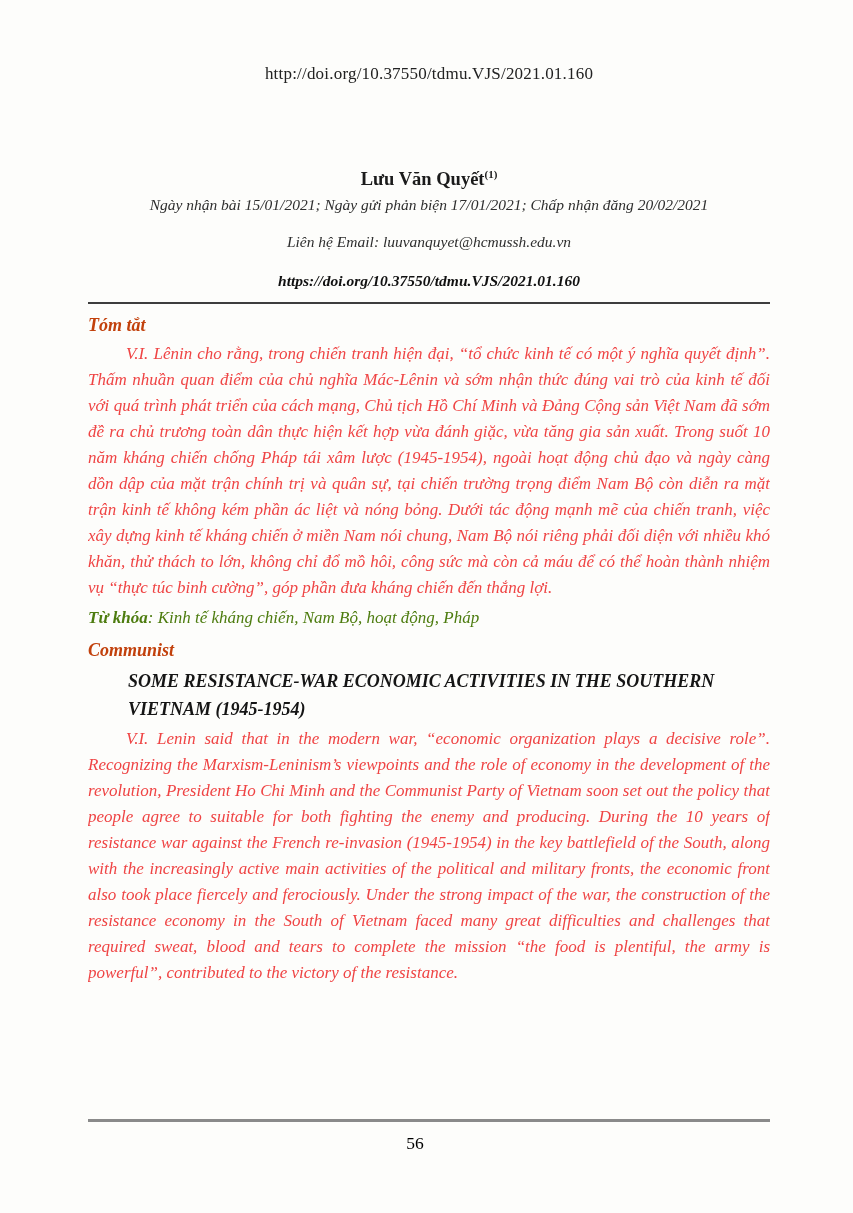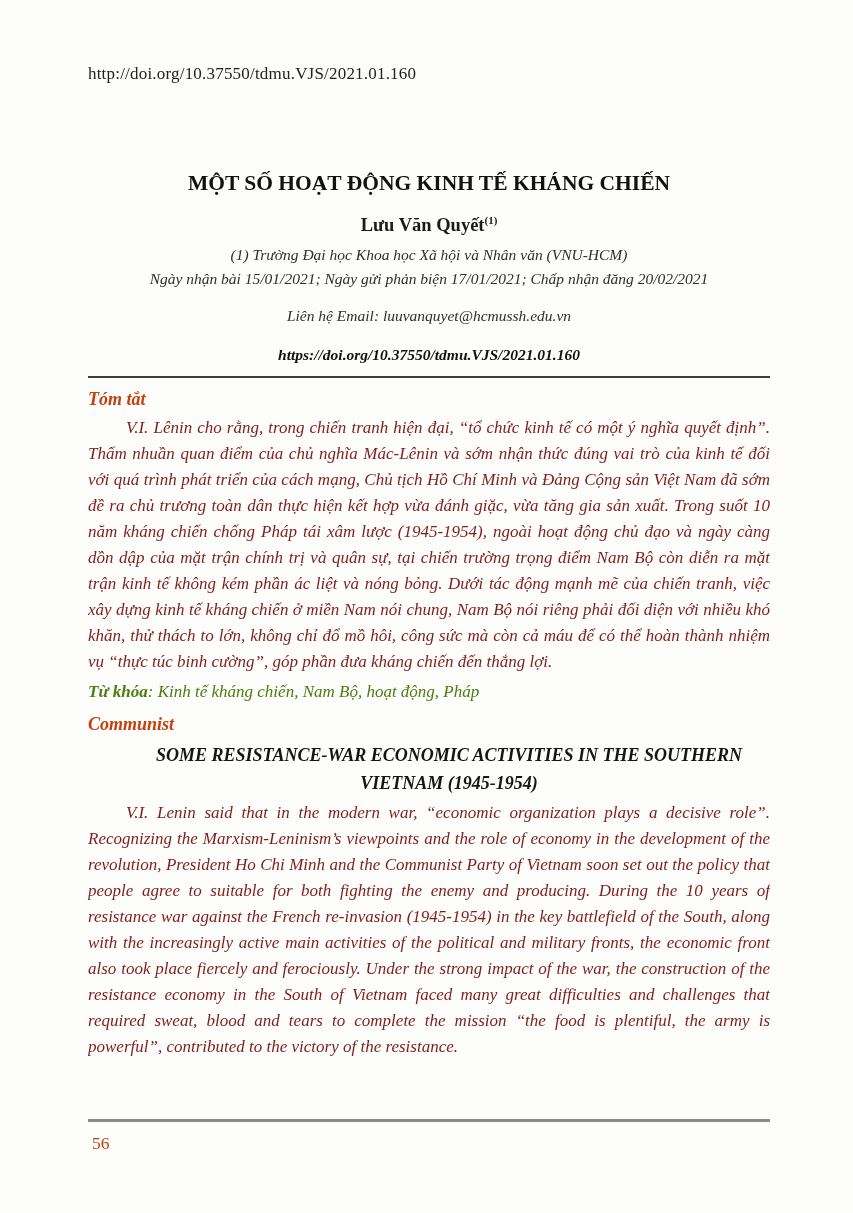--- a/index.html
+++ b/index.html
@@ -16,21 +16,21 @@
     overflow: hidden;
   }
   .content {
     position: absolute;
     left: 88px; top: 0;
     width: 682px; height: 1114px;
     overflow: hidden;
   }
   .header-url {
     margin-top: 64px;
-    text-align: left;
+    text-align: center;
     font-size: 17px;
     letter-spacing: .2px;
     color: #222;
   }
   .title {
     margin-top: 78px;
     text-align: center;
     font-weight: bold;
     font-size: 21.5px;
     line-height: 42px;
@@ -91,72 +91,71 @@
     line-height: 26px;
     color: #c2410c;
   }
   .para {
     margin: 3px 0 0 0;
     font-style: italic;
     font-size: 17px;
     line-height: 26px;
     text-align: justify;
     text-indent: 38px;
-    color: #7f1d1d;
+    color: #ef4444;
   }
   .keywords {
     margin: 4px 0 0 0;
     font-style: italic;
     font-size: 17px;
     line-height: 26px;
     color: #4d7c0f;
   }
   .keywords .kw-label { font-weight: bold; }
   .en-title {
     margin: 4px 0 0 40px;
     font-weight: bold;
     font-style: italic;
     font-size: 18px;
     line-height: 28px;
-    text-align: center;
+    text-align: left;
     color: #151515;
   }
   .footer-rule {
     position: absolute;
     left: 88px; top: 1119px;
     width: 682px;
     border: 0;
     border-top: 3px solid #8a8a8a;
     height: 0;
     margin: 0;
   }
   .page-number {
     position: absolute;
-    left: 92px; top: 1131px;
+    left: 74px; top: 1131px;
     width: 682px;
+    text-align: center;
     font-size: 17.5px;
     line-height: 24px;
-    color: #c2410c;
+    color: #000000;
   }
 </style>
 </head>
 <body>
 
 <div class="page">
   <div class="content">
 
     <div class="header-url">http://doi.org/10.37550/tdmu.VJS/2021.01.160</div>
 
     <div class="title">
-      <div>MỘT SỐ HOẠT ĐỘNG KINH TẾ KHÁNG CHIẾN</div>
     </div>
 
     <div class="author"><span>Lưu Văn Quyết</span><sup>(1)</sup></div>
 
-    <div class="affiliation">(1) Trường Đại học Khoa học Xã hội và Nhân văn (VNU-HCM)</div>
 
     <div class="dates">Ngày nhận bài 15/01/2021; Ngày gửi phản biện 17/01/2021; Chấp nhận đăng 20/02/2021</div>
 
     <div class="email">Liên hệ Email: luuvanquyet@hcmussh.edu.vn</div>
 
     <div class="doi">https://doi.org/10.37550/tdmu.VJS/2021.01.160</div>
 
     <hr class="rule">
 
     <p class="section-heading">Tóm tắt</p>

